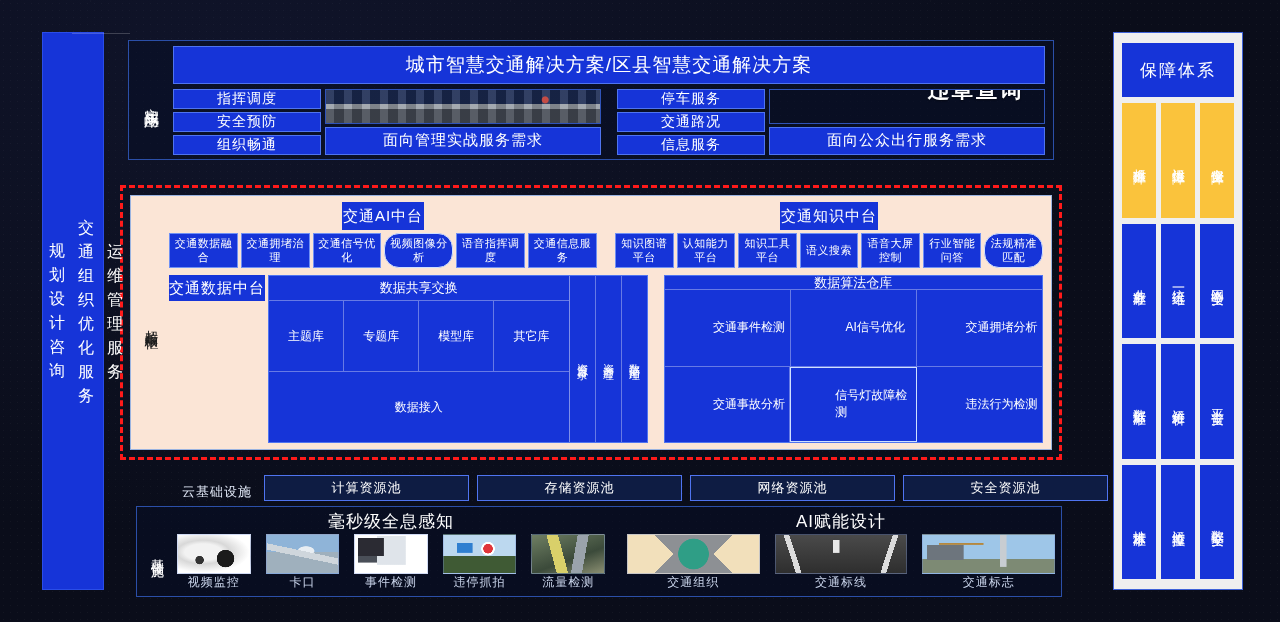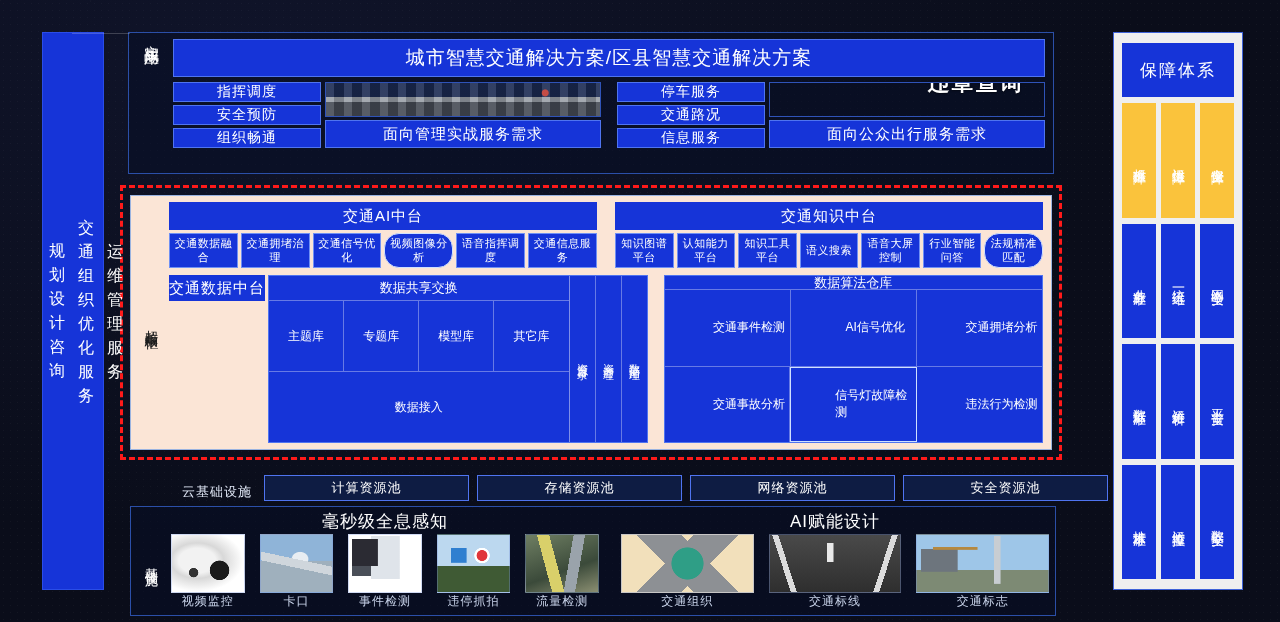--- a/index.html
+++ b/index.html
@@ -40,23 +40,23 @@
     color:#fff; font-size:16px; line-height:1.5; text-align:center;
     letter-spacing:1px; padding:0 6px;
   }
   .rail-seg + .rail-seg { border-top:1px solid rgba(255,255,255,0.20); }
 
   
   #center { position:absolute; left:128px; top:32px; width:926px; height:558px; z-index:2; }
 
   
   #sec-app {
-    position:absolute; left:0; top:0; width:926px; height:142px;
+    position:absolute; left:0; top:8px; width:926px; height:120px;
     border:1px solid #2b4fa8; background:rgba(8,14,38,0.55);
-    display:flex; align-items:flex-start;
+    display:flex; align-items:center;
   }
   .side-label {
     width:44px; flex:none; display:flex; align-items:center; justify-content:center;
     color:#fff; font-size:15px; letter-spacing:2px;
   }
   .app-body { flex:1; padding:6px 8px 6px 0; display:flex; flex-direction:column; gap:5px; }
   .app-title {
     height:38px; background:#1634d8; border:1px solid #4f74f0; color:#fff;
     display:flex; align-items:center; justify-content:center;
     font-size:19px; letter-spacing:1px;
@@ -115,21 +115,21 @@
     border:3px dashed #ff1a1a; padding:7px; background:transparent;
   }
   #brain-inner {
     width:100%; height:100%; background:#fbe5d6; border:1px solid #9ab3e0;
     display:flex; align-items:stretch; padding:6px 8px 6px 4px;
   }
   .brain-label { width:34px; flex:none; display:flex; align-items:center; justify-content:center;
     color:#1b1b1b; font-size:14px; letter-spacing:2px; }
   .brain-body { flex:1; display:flex; flex-direction:column; gap:7px; }
   .mid-row { display:flex; gap:18px; height:66px; }
-  .mid-card { flex:1; display:flex; flex-direction:column; gap:3px; }
+  .mid-card { flex:1; display:flex; flex-direction:column; gap:3px;align-items:center; }
   .mid-head {
     height:28px; background:#1634d8; color:#fff; display:flex; align-items:center;
     justify-content:center; font-size:15px; letter-spacing:1px; border:1px solid #1634d8;
   }
   .mid-cells { flex:1; display:flex; gap:3px; }
   .mid-cell {
     flex:1; background:#1634d8; border:1px solid #6f90f5; color:#fff;
     display:flex; align-items:center; justify-content:center; text-align:center;
     font-size:11px; line-height:1.25; letter-spacing:0.5px; padding:0 2px;
   }
@@ -178,21 +178,21 @@
     display:flex; align-items:flex-end; gap:8px;margin-left:40px;
   }
   .cloud-label { width:74px; flex:none; color:#dfe6f5; font-size:13px; letter-spacing:1px; }
   .pool {
     flex:1; height:26px; background:#0e1c43; border:1px solid #4f74f0; color:#fff;
     display:flex; align-items:center; justify-content:center; font-size:13px; letter-spacing:1px;
   }
 
   
   #sec-infra {
-    position:absolute; left:2px; top:474px; width:926px; height:110px;
+    position:absolute; left:8px; top:474px; width:926px; height:91px;
     border:1px solid #2b4fa8; background:rgba(8,14,38,0.55);
     display:flex; align-items:stretch;
   }
   .infra-label { width:40px; flex:none; display:flex; align-items:center; justify-content:center;
     color:#fff; font-size:13px; letter-spacing:2px; }
   .infra-body { flex:1; display:flex; gap:22px; padding:3px 6px 4px 0; }
   .infra-group { flex:1; display:flex; flex-direction:column; }
   .infra-title { height:24px; color:#fff; font-size:17px; text-align:center; letter-spacing:1px; }
   .infra-items { flex:1; display:flex; gap:15px; }
   .infra-item { flex:1; display:flex; flex-direction:column; }

